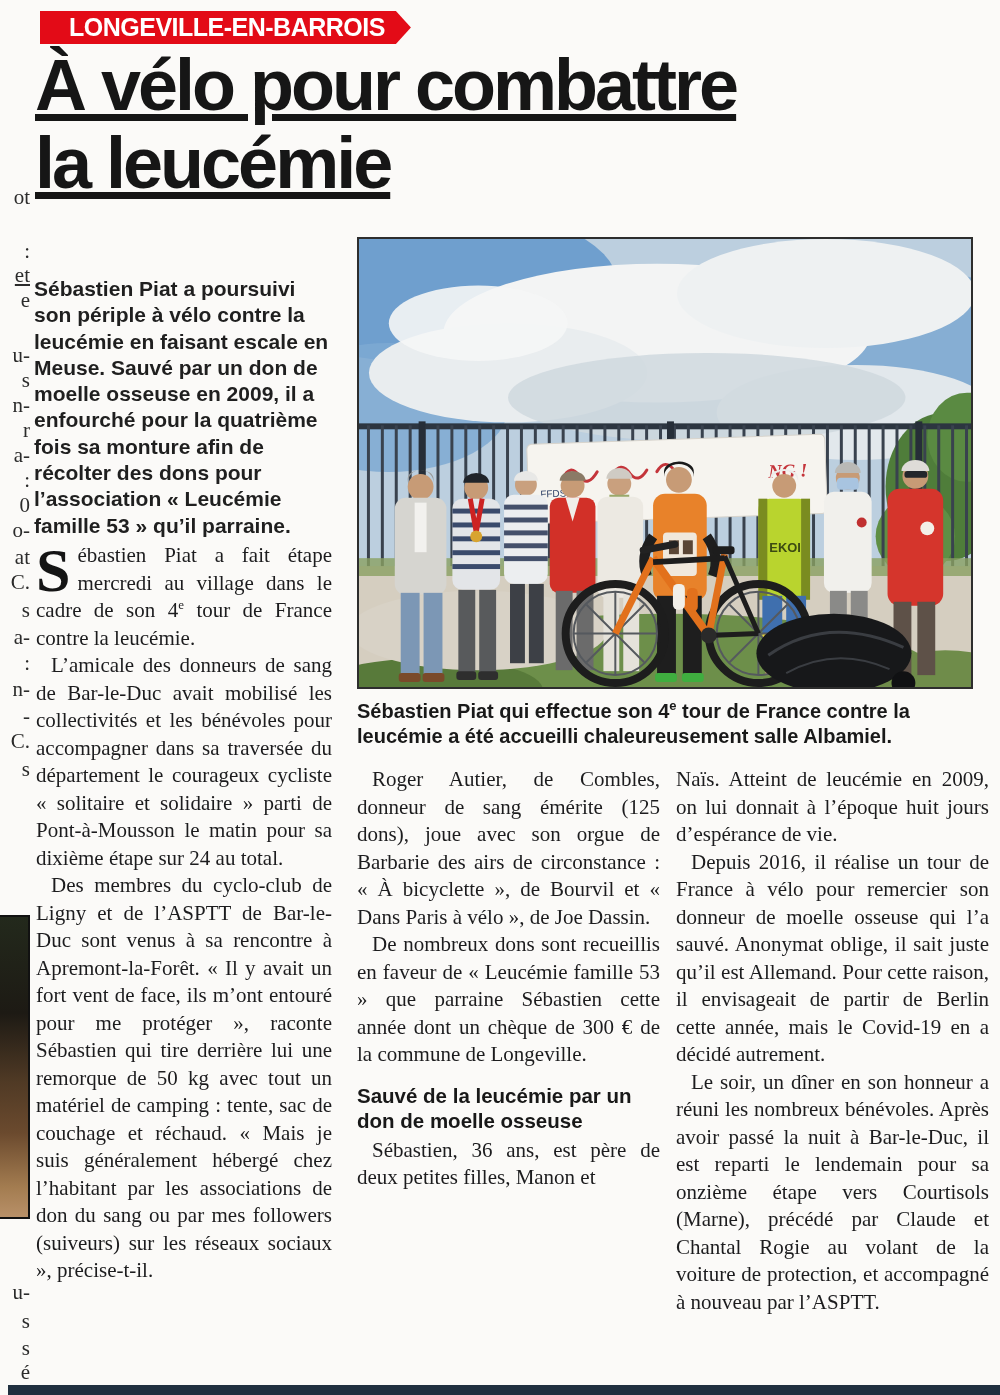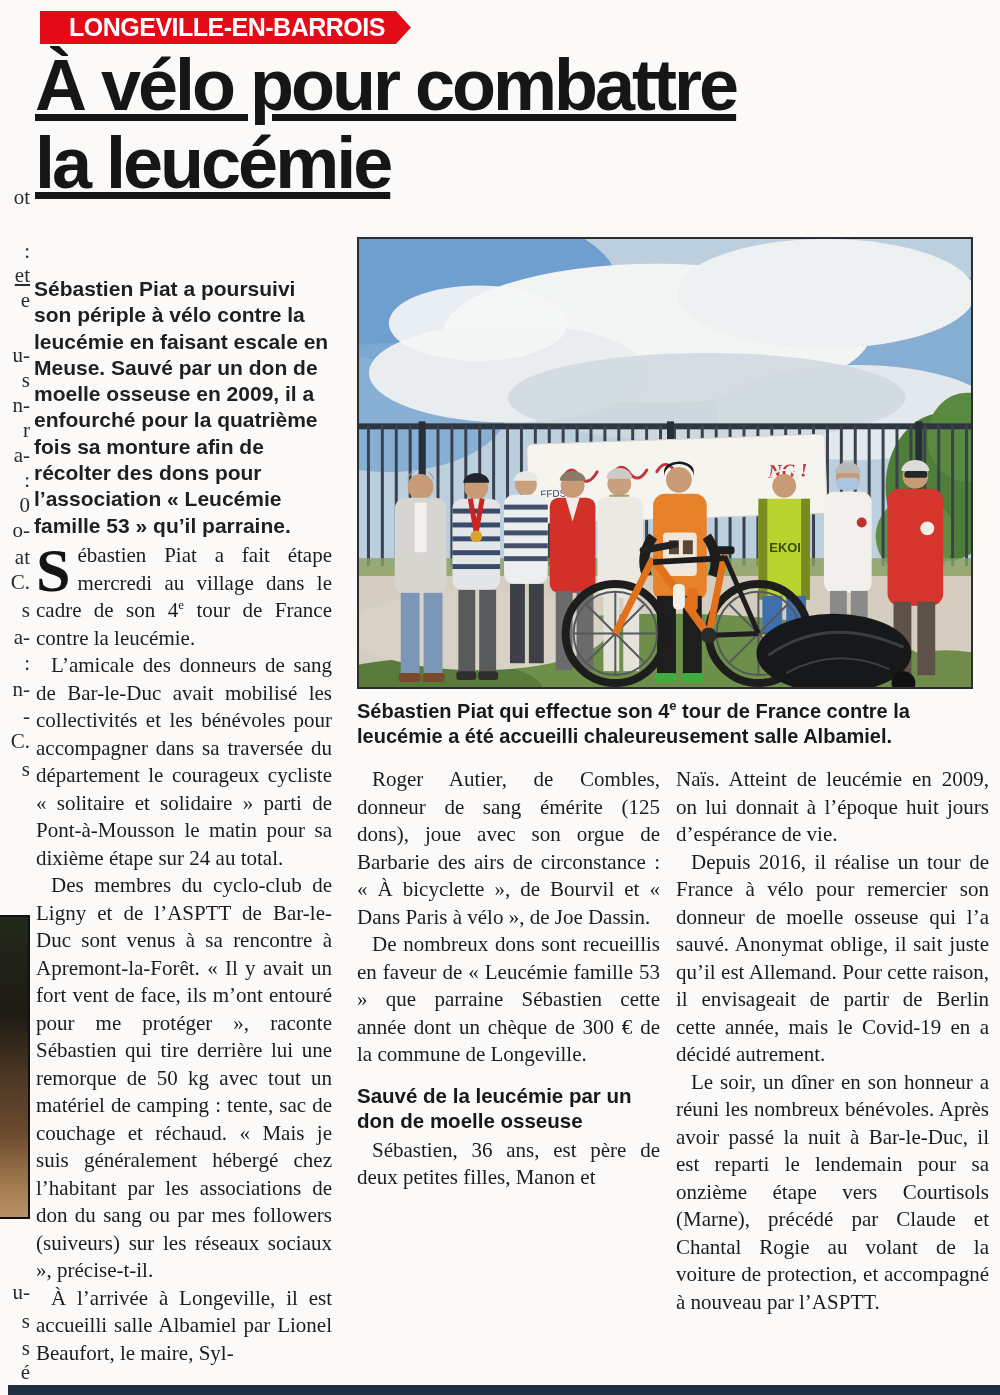--- a/index.html
+++ b/index.html
@@ -359,21 +359,20 @@
   <div class="caption">
     <span>Sébastien Piat qui effectue son 4</span><sup>e</sup><span> tour de France contre la leucémie a été accueilli chaleureusement salle Albamiel.</span>
   </div>
 
   <div class="col" id="col1">
     <p>
       <span class="dropcap">S</span><span>ébastien Piat a fait étape mercredi au village dans le cadre de son 4</span><sup>e</sup><span> tour de France contre la leucémie.</span>
     </p>
     <p class="ind">L’amicale des donneurs de sang de Bar-le-Duc avait mobilisé les collectivités et les bénévoles pour accompagner dans sa traversée du département le courageux cycliste « solitaire et solidaire » parti de Pont-à-Mousson le matin pour sa dixième étape sur 24 au total.</p>
     <p class="ind">Des membres du cyclo-club de Ligny et de l’ASPTT de Bar-le-Duc sont venus à sa rencontre à Apremont-la-Forêt. « Il y avait un fort vent de face, ils m’ont entouré pour me protéger », raconte Sébastien qui tire derrière lui une remorque de 50 kg avec tout un matériel de camping : tente, sac de couchage et réchaud. « Mais je suis généralement hébergé chez l’habitant par les associations de don du sang ou par mes followers (suiveurs) sur les réseaux sociaux », précise-t-il.</p>
-    <p class="ind">À l’arrivée à Longeville, il est accueilli salle Albamiel par Lionel Beaufort, le maire, Syl-</p>
   </div>
 
   <div class="col" id="col2">
     <p class="ind">Roger Autier, de Combles, donneur de sang émérite (125 dons), joue avec son orgue de Barbarie des airs de circonstance : « À bicyclette », de Bourvil et « Dans Paris à vélo », de Joe Dassin.</p>
     <p class="ind">De nombreux dons sont recueillis en faveur de « Leucémie famille 53 » que parraine Sébastien cette année dont un chèque de 300 € de la commune de Longeville.</p>
     <p class="subhead">Sauvé de la leucémie par un don de moelle osseuse</p>
     <p class="ind">Sébastien, 36 ans, est père de deux petites filles, Manon et</p>
   </div>
 
   <div class="col" id="col3">

